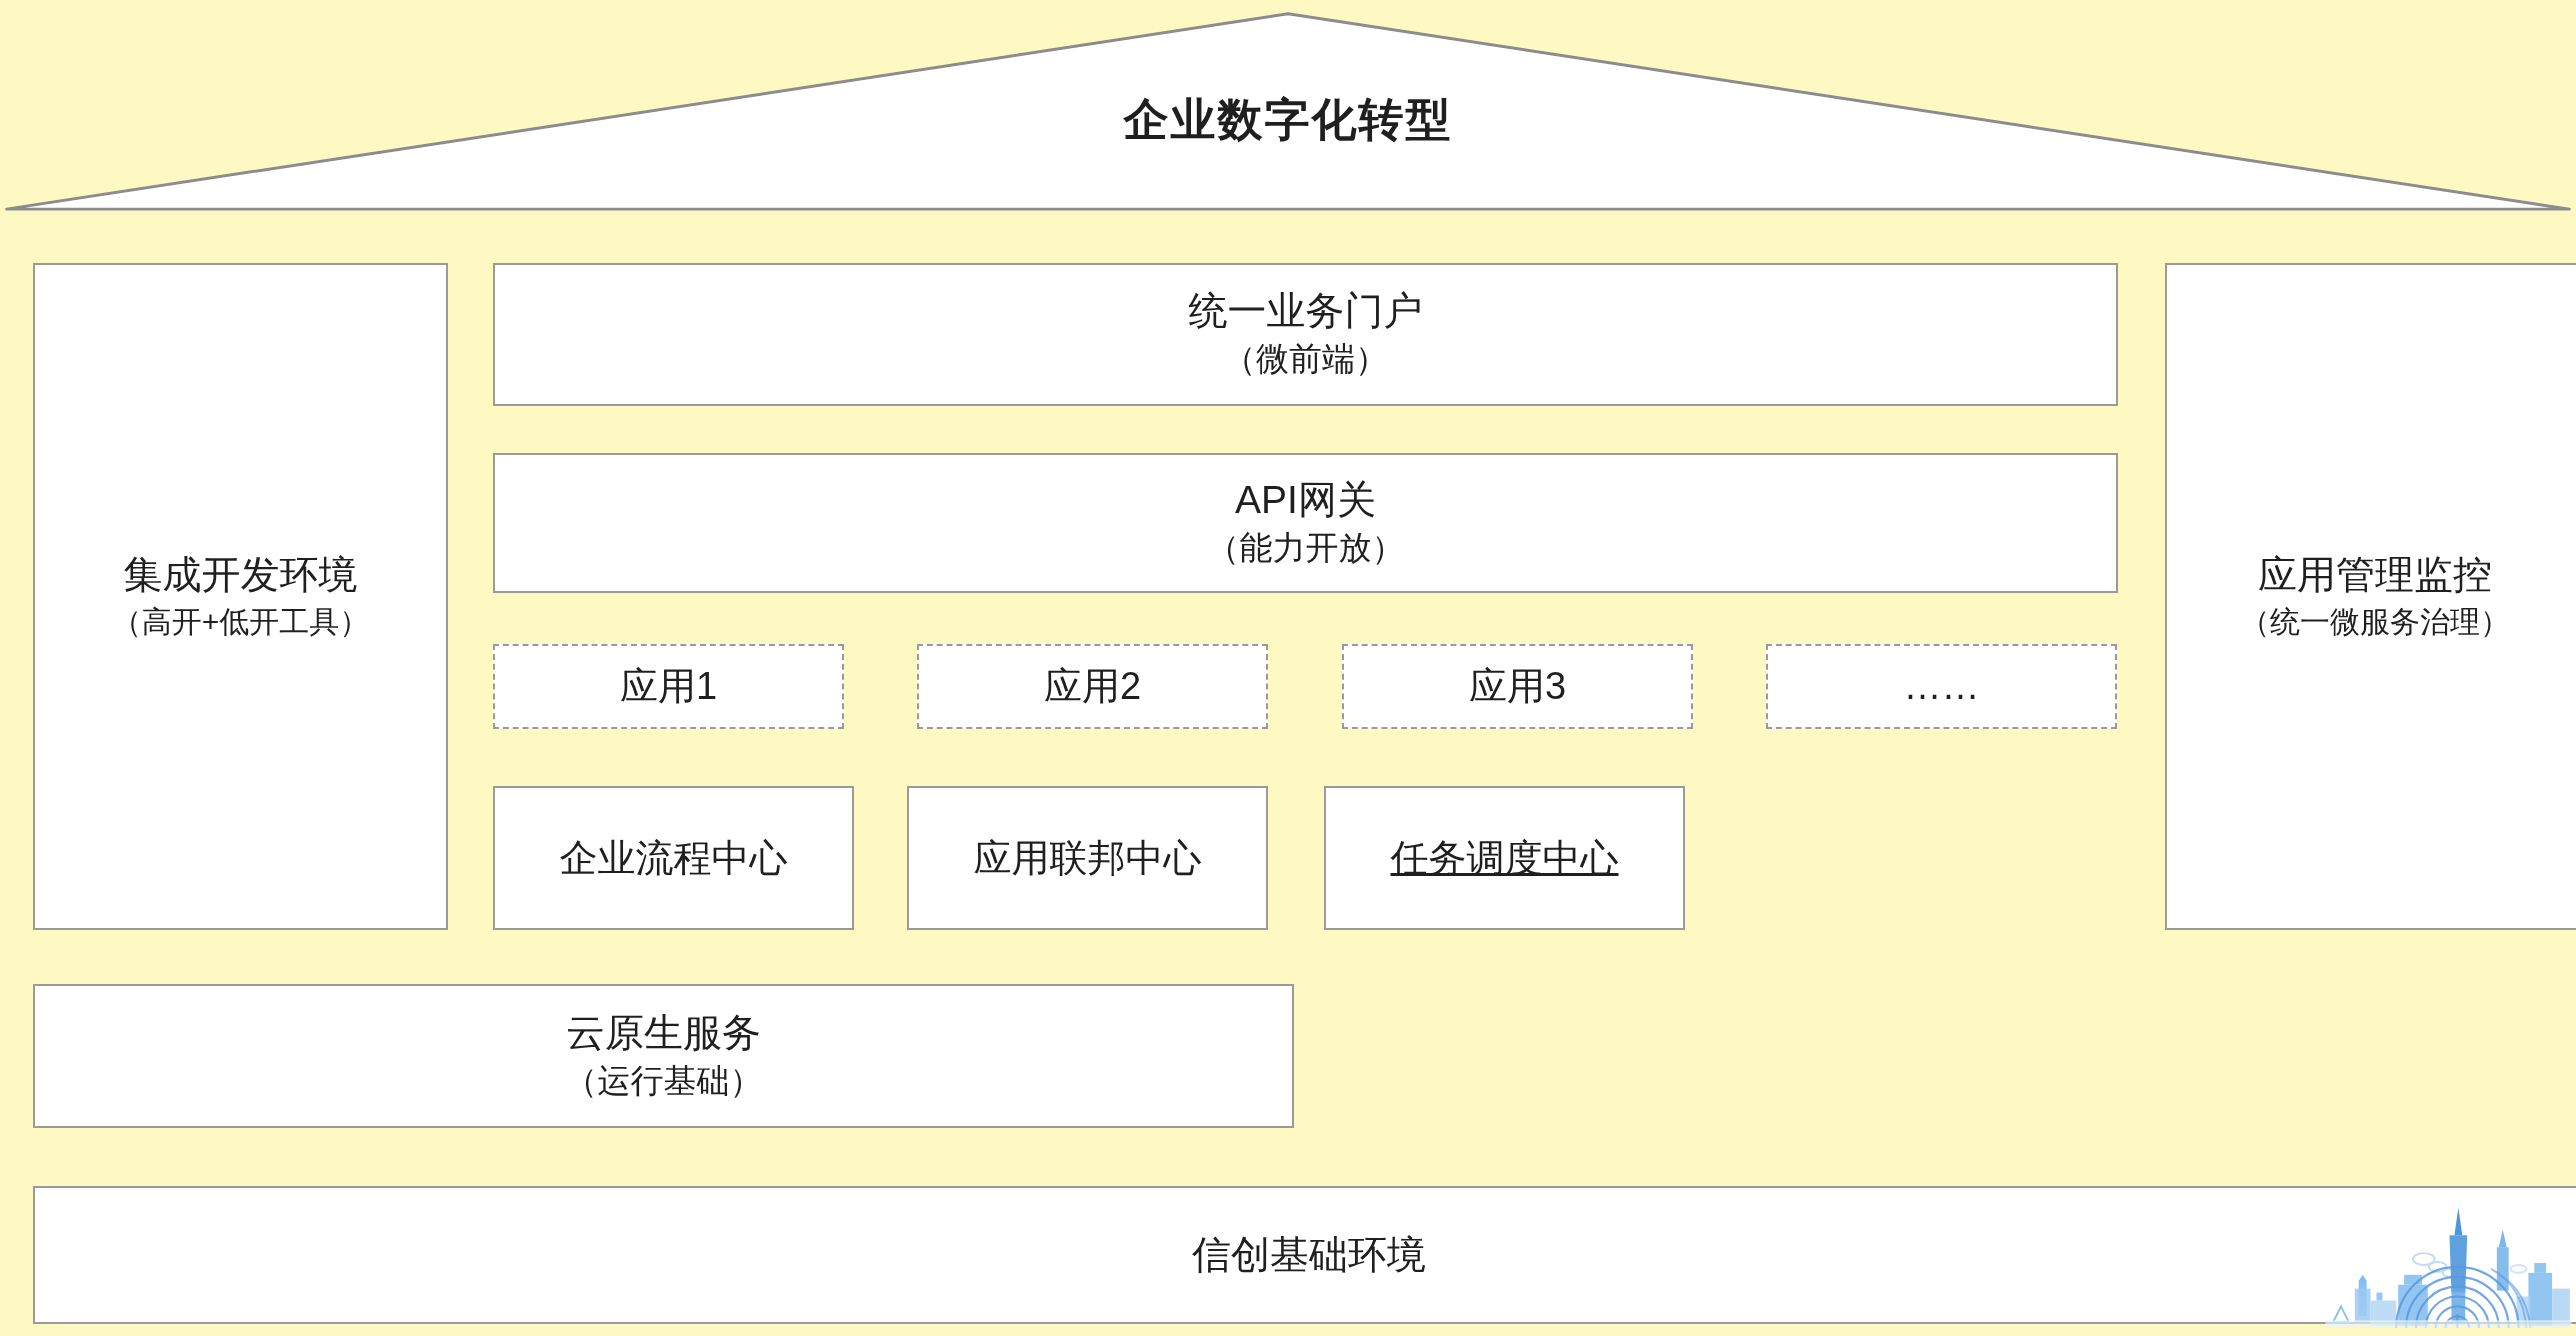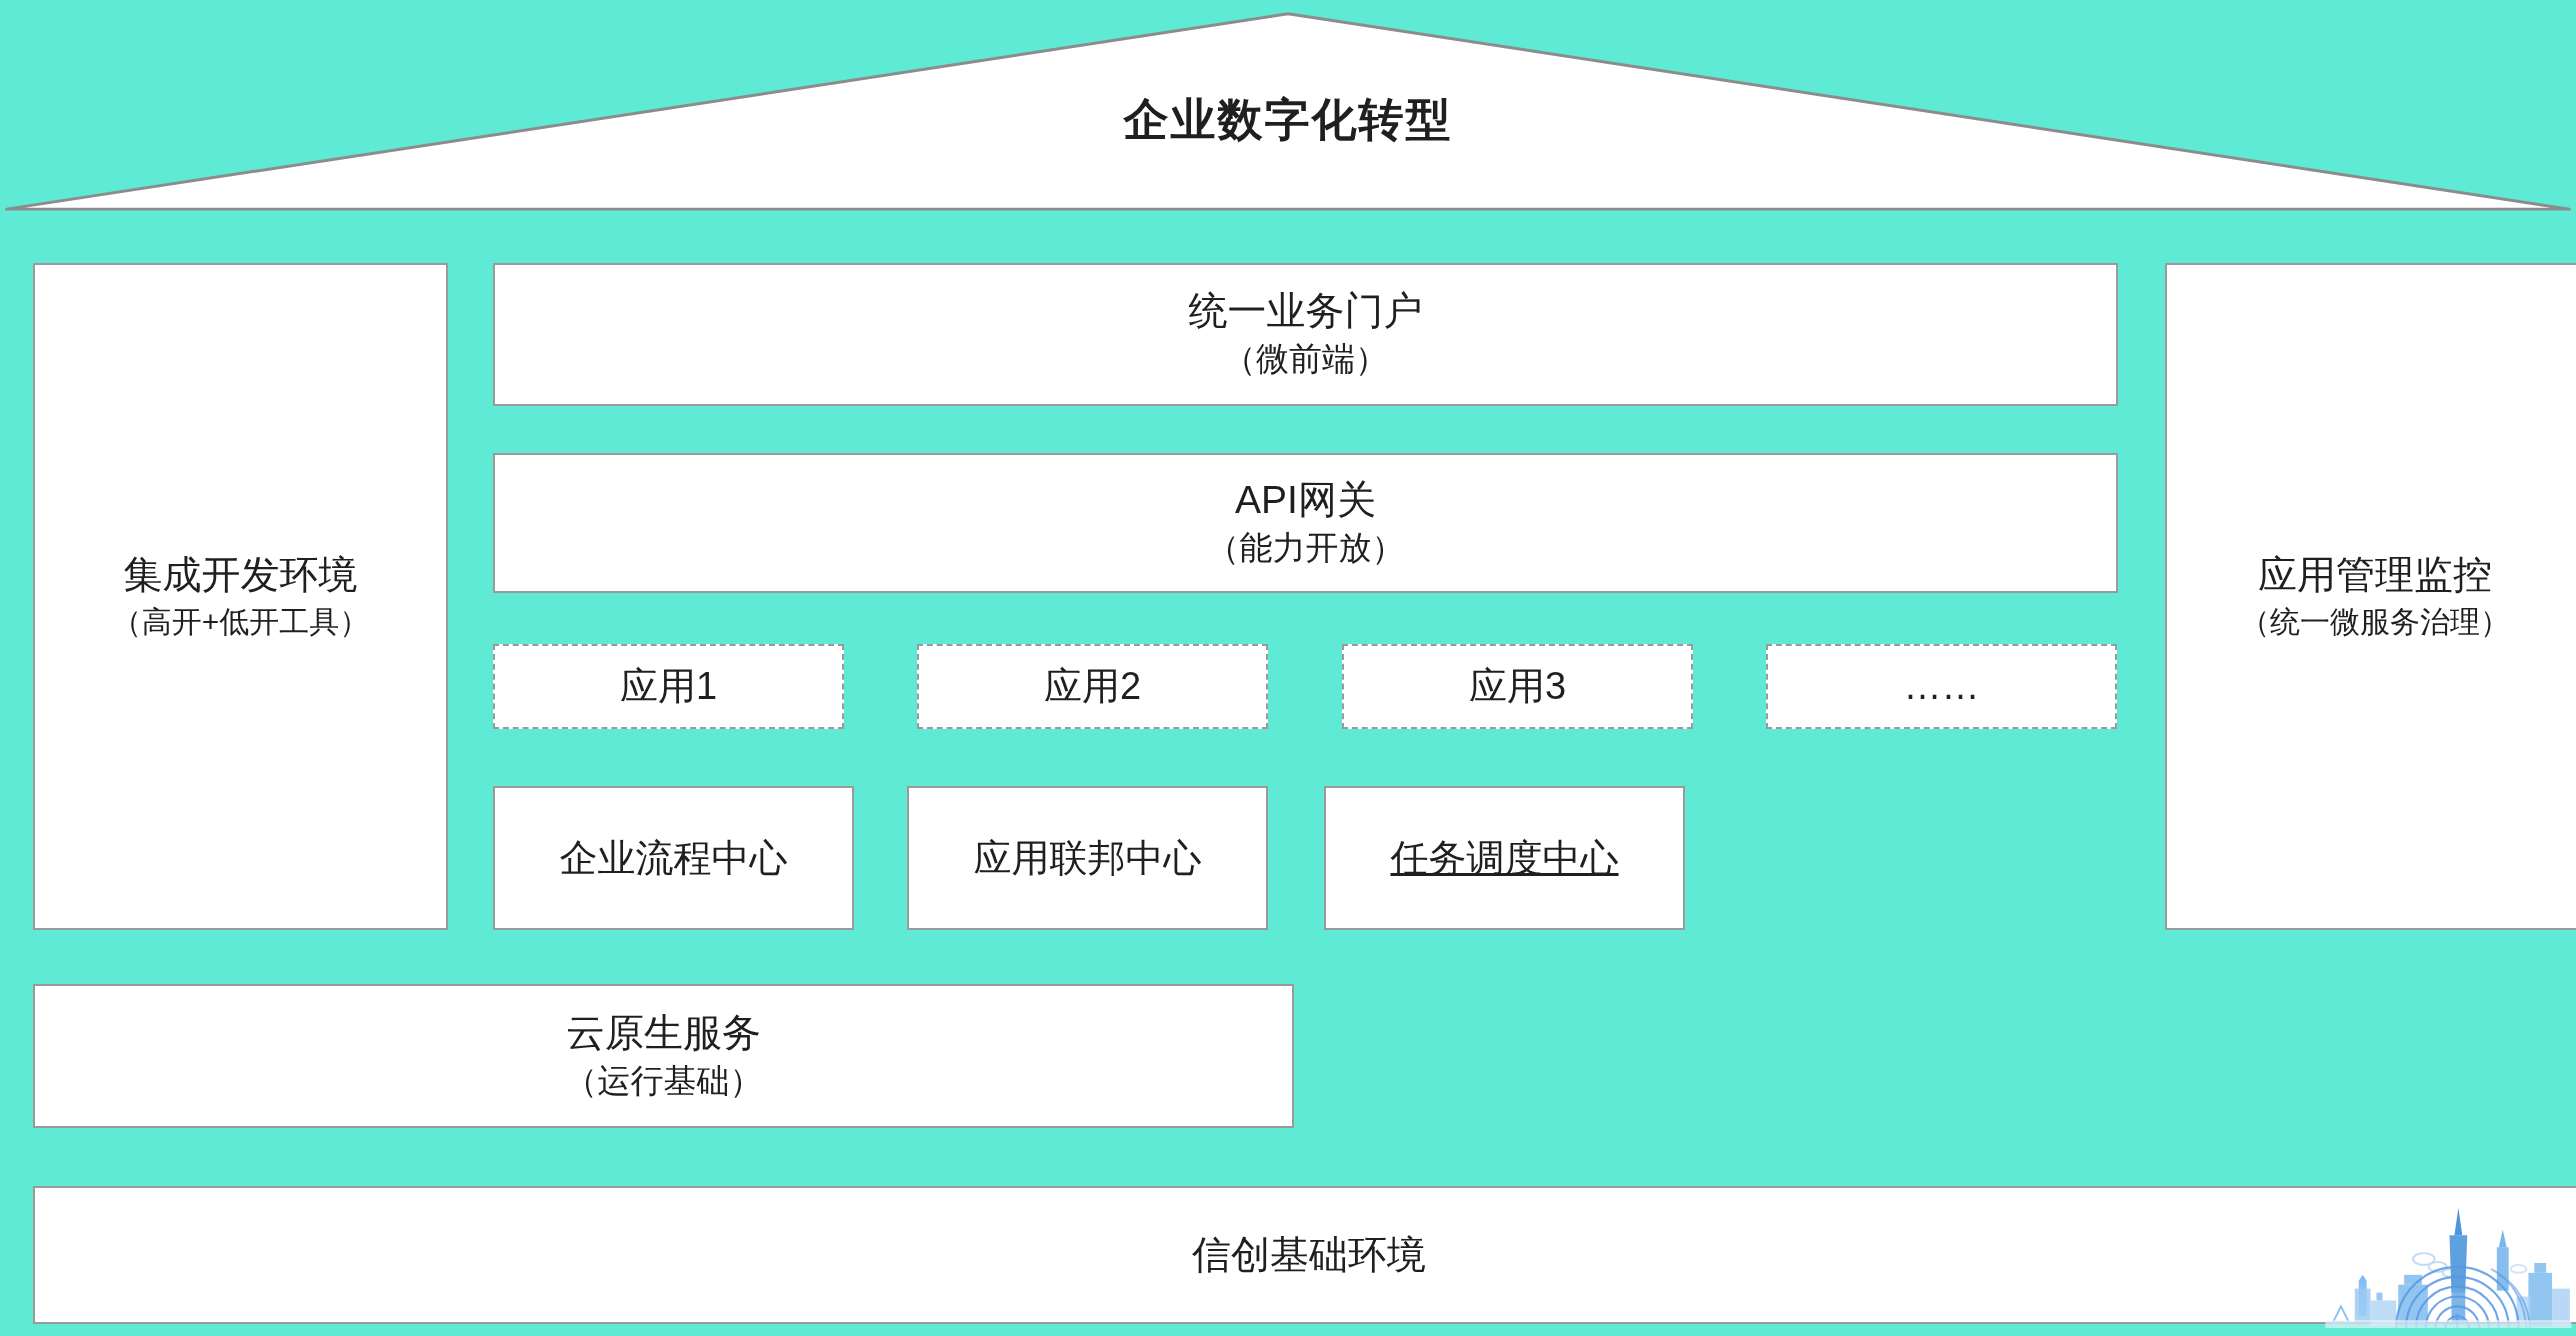--- a/index.html
+++ b/index.html
@@ -8,21 +8,21 @@
     background: #ffffff;
   }
   body {
     font-family: "Liberation Sans", "DejaVu Sans", sans-serif;
     color: #1f1f1f;
   }
   #canvas {
     position: relative;
     width: 2576px;
     height: 1336px;
-    background: #5eead4;
+    background: #fef9c3;
     overflow: hidden;
   }
 
   
   .roof {
     position: absolute;
     left: 0;
     top: 0;
     width: 2576px;
     height: 219px;

